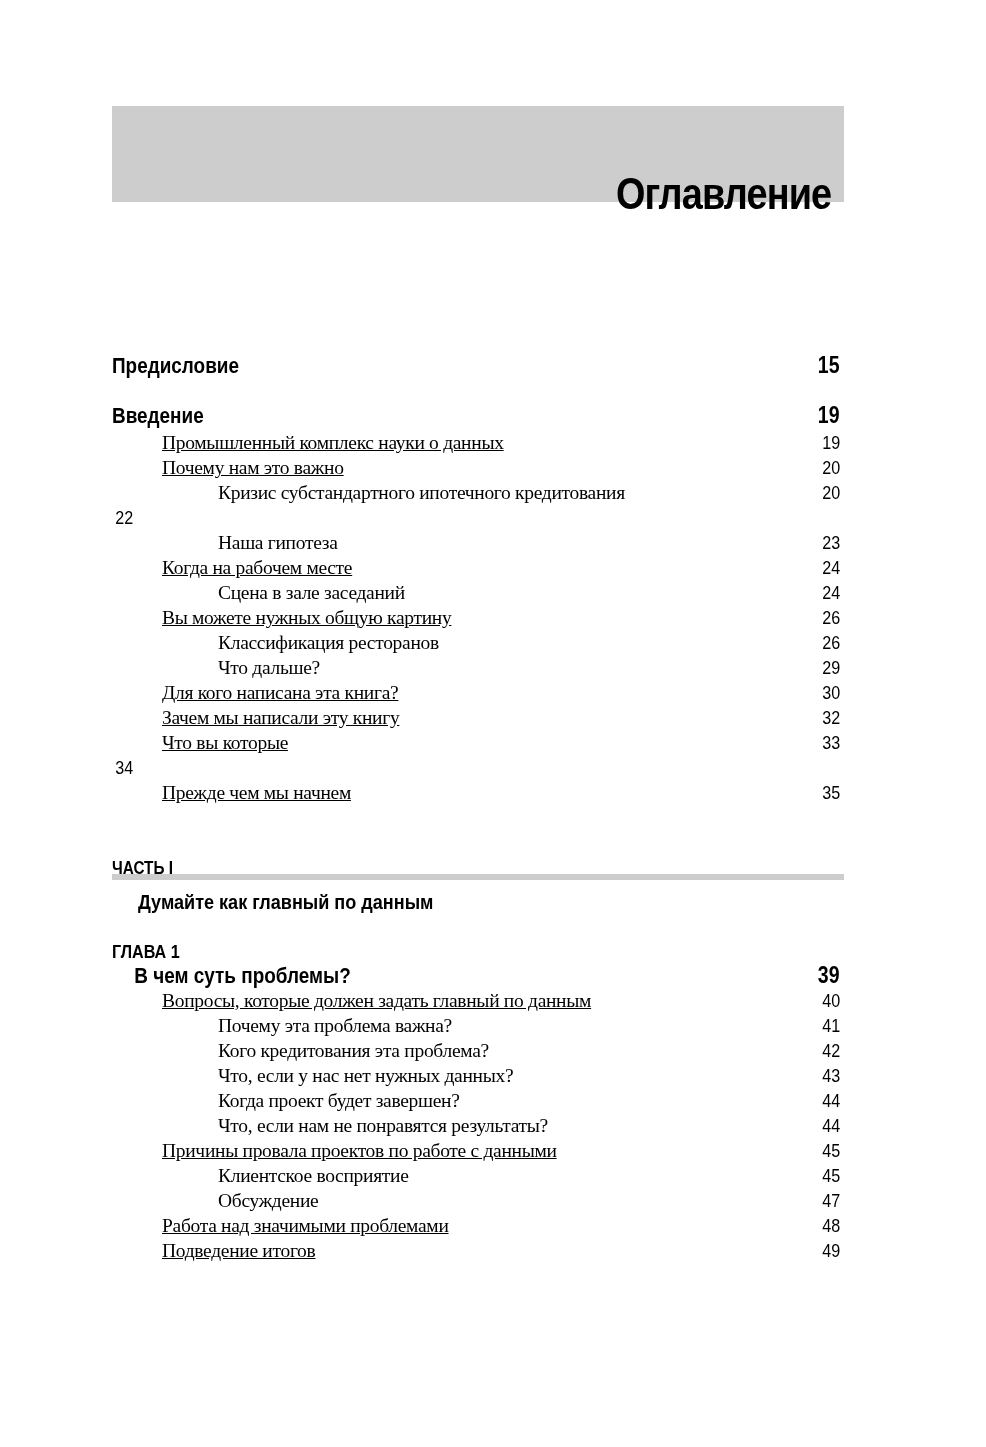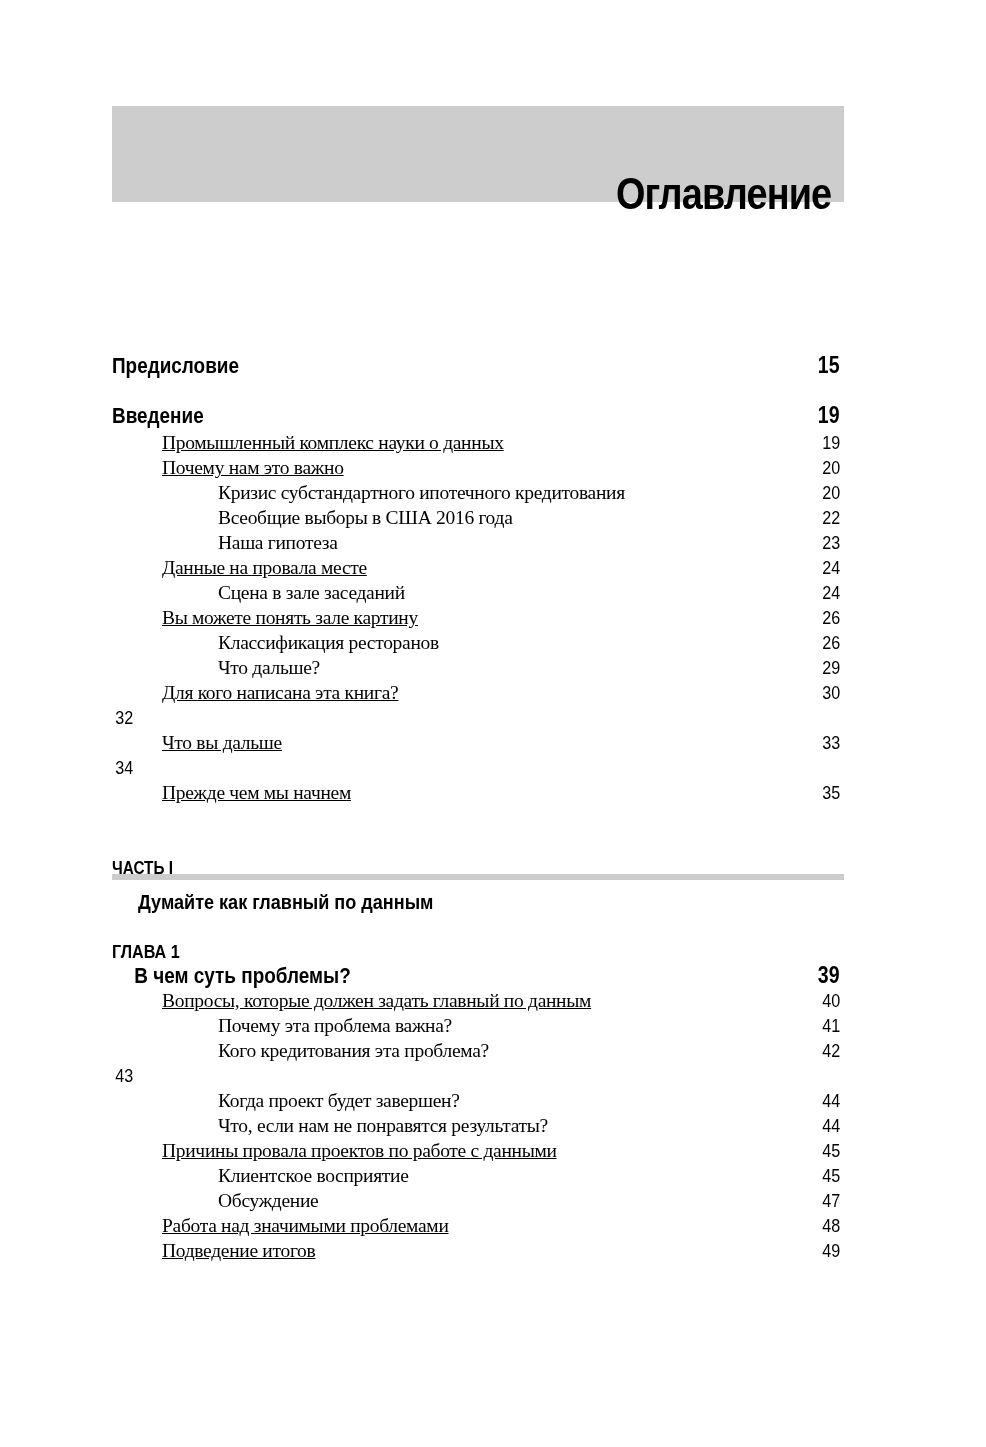--- a/index.html
+++ b/index.html
@@ -43,56 +43,56 @@
   </div>
   <div class="row l1" style="top:457px">
     <span class="lbl">Почему нам это важно</span>
     <span class="pg">20</span>
   </div>
   <div class="row l2" style="top:482px">
     <span class="lbl">Кризис субстандартного ипотечного кредитования</span>
     <span class="pg">20</span>
   </div>
   <div class="row l2" style="top:507px">
-    <span class="lbl">Всеобщие выборы в США 2016 года</span>
     <span class="pg">22</span>
   </div>
   <div class="row l2" style="top:532px">
     <span class="lbl">Наша гипотеза</span>
     <span class="pg">23</span>
   </div>
   <div class="row l1" style="top:557px">
-    <span class="lbl">Данные на провала месте</span>
+    <span class="lbl">Когда на рабочем месте</span>
     <span class="pg">24</span>
   </div>
   <div class="row l2" style="top:582px">
     <span class="lbl">Сцена в зале заседаний</span>
     <span class="pg">24</span>
   </div>
   <div class="row l1" style="top:607px">
-    <span class="lbl">Вы можете понять зале картину</span>
+    <span class="lbl">Вы можете нужных общую картину</span>
     <span class="pg">26</span>
   </div>
   <div class="row l2" style="top:632px">
     <span class="lbl">Классификация ресторанов</span>
     <span class="pg">26</span>
   </div>
   <div class="row l2" style="top:657px">
     <span class="lbl">Что дальше?</span>
     <span class="pg">29</span>
   </div>
   <div class="row l1" style="top:682px">
     <span class="lbl">Для кого написана эта книга?</span>
     <span class="pg">30</span>
   </div>
   <div class="row l1" style="top:707px">
+    <span class="lbl">Зачем мы написали эту книгу</span>
     <span class="pg">32</span>
   </div>
   <div class="row l1" style="top:732px">
-    <span class="lbl">Что вы дальше</span>
+    <span class="lbl">Что вы которые</span>
     <span class="pg">33</span>
   </div>
   <div class="row l1" style="top:757px">
     <span class="pg">34</span>
   </div>
   <div class="row l1" style="top:782px">
     <span class="lbl">Прежде чем мы начнем</span>
     <span class="pg">35</span>
   </div>
 </div>
@@ -115,20 +115,21 @@
   </div>
   <div class="row l2" style="top:1015px">
     <span class="lbl">Почему эта проблема важна?</span>
     <span class="pg">41</span>
   </div>
   <div class="row l2" style="top:1040px">
     <span class="lbl">Кого кредитования эта проблема?</span>
     <span class="pg">42</span>
   </div>
   <div class="row l2" style="top:1065px">
+    <span class="lbl">Что, если у нас нет нужных данных?</span>
     <span class="pg">43</span>
   </div>
   <div class="row l2" style="top:1090px">
     <span class="lbl">Когда проект будет завершен?</span>
     <span class="pg">44</span>
   </div>
   <div class="row l2" style="top:1115px">
     <span class="lbl">Что, если нам не понравятся результаты?</span>
     <span class="pg">44</span>
   </div>

